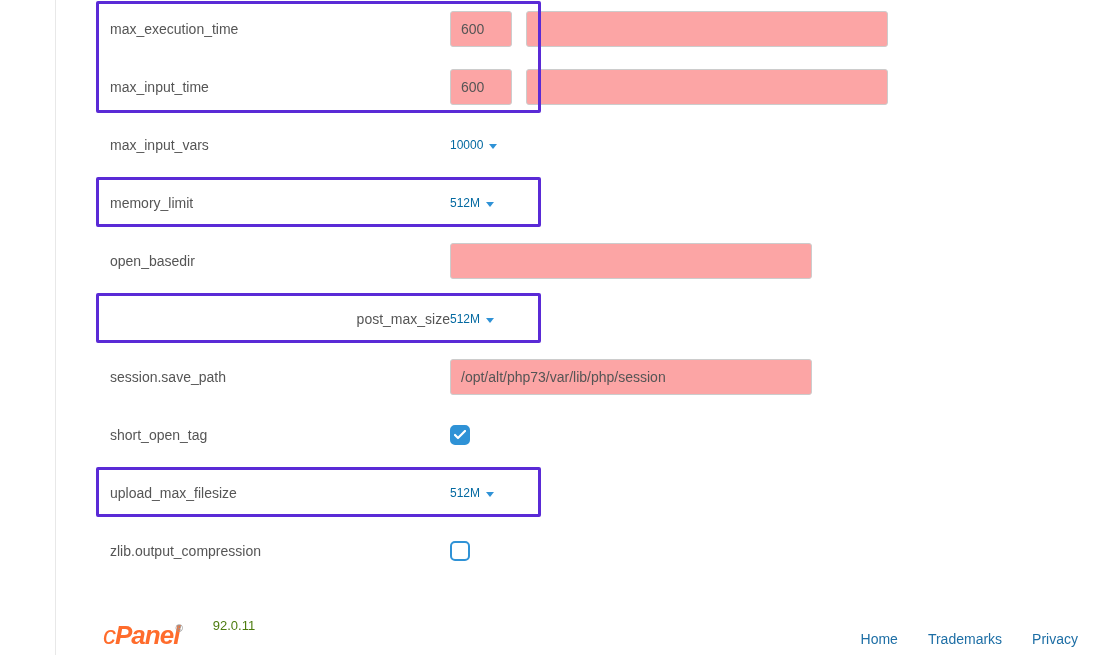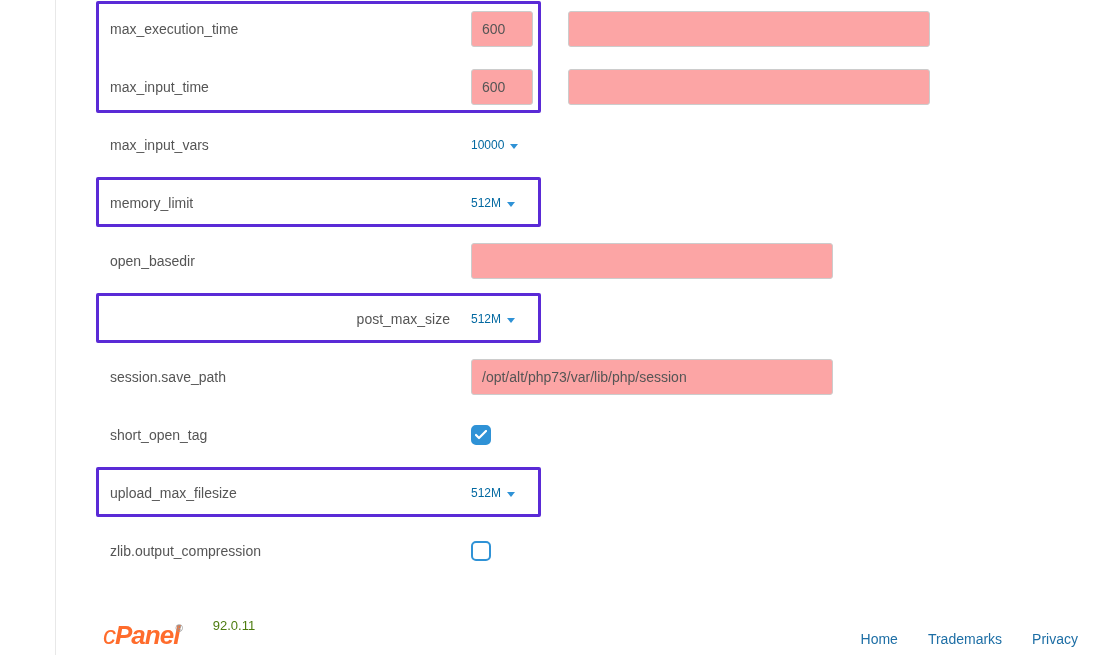--- a/index.html
+++ b/index.html
@@ -22,21 +22,20 @@
   }
   .content {
     margin-left: 56px;
     padding: 0 40px 0 40px;
   }
   .row {
     display: flex;
     align-items: center;
     min-height: 58px;
     padding: 9px 0;
-    gap: 21px;
   }
   .label-col {
     width: 354px;
     flex: 0 0 354px;
     padding-left: 14px;
     color: #555;
     font-size: 14px;
   }
   .ctrl-col {
     flex: 0 0 auto;

